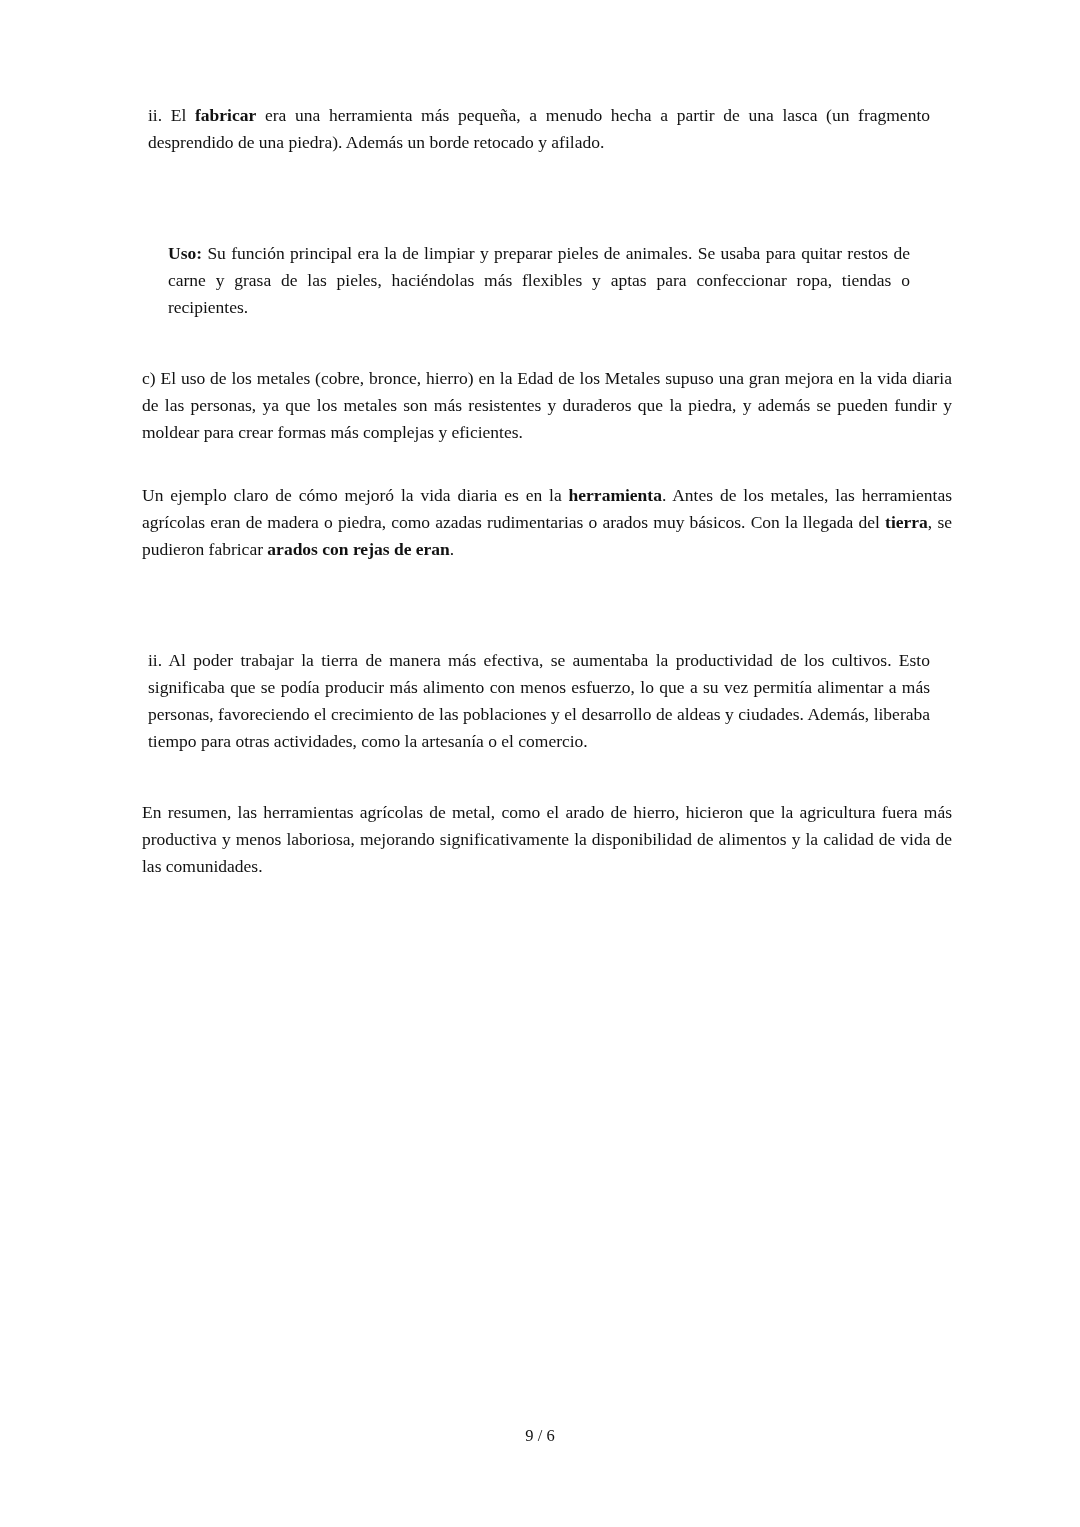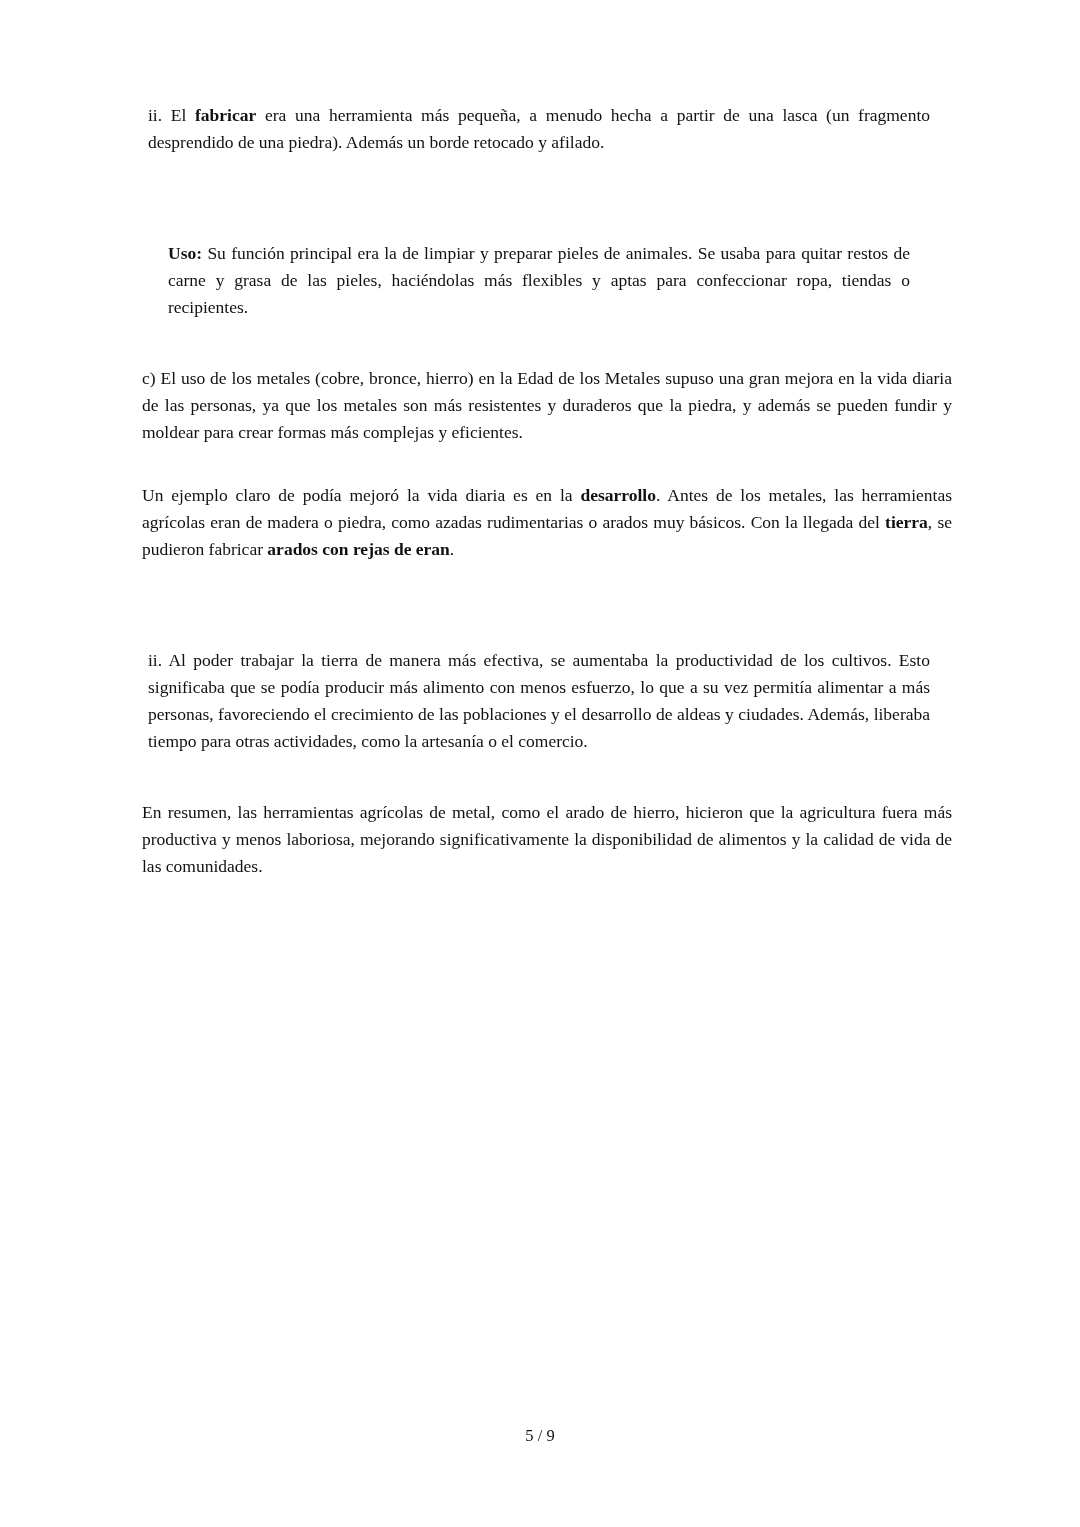--- a/index.html
+++ b/index.html
@@ -50,21 +50,21 @@
 </style>
 </head>
 <body>
 
 <div class="page">
 
   <div class="doc-body">
       <p class="para indent-1" style="margin-top: 0px;"><span>ii. El </span><b>fabricar</b><span> era una herramienta más pequeña, a menudo hecha a partir de una lasca (un fragmento desprendido de una piedra). Además un borde retocado y afilado.</span></p>
       <p class="para indent-2" style="margin-top: 84px;"><b>Uso:</b><span> Su función principal era la de limpiar y preparar pieles de animales. Se usaba para quitar restos de carne y grasa de las pieles, haciéndolas más flexibles y aptas para confeccionar ropa, tiendas o recipientes.</span></p>
       <p class="para indent-0" style="margin-top: 44px;"><span>c) El uso de los metales (cobre, bronce, hierro) en la Edad de los Metales supuso una gran mejora en la vida diaria de las personas, ya que los metales son más resistentes y duraderos que la piedra, y además se pueden fundir y moldear para crear formas más complejas y eficientes.</span></p>
-      <p class="para indent-0" style="margin-top: 36px;"><span>Un ejemplo claro de podía mejoró la vida diaria es en la </span><b>desarrollo</b><span>. Antes de los metales, las herramientas agrícolas eran de madera o piedra, como azadas rudimentarias o arados muy básicos. Con la llegada del </span><b>tierra</b><span>, se pudieron fabricar </span><b>arados con rejas de eran</b><span>.</span></p>
+      <p class="para indent-0" style="margin-top: 36px;"><span>Un ejemplo claro de cómo mejoró la vida diaria es en la </span><b>herramienta</b><span>. Antes de los metales, las herramientas agrícolas eran de madera o piedra, como azadas rudimentarias o arados muy básicos. Con la llegada del </span><b>tierra</b><span>, se pudieron fabricar </span><b>arados con rejas de eran</b><span>.</span></p>
       <p class="para indent-1" style="margin-top: 84px;"><span>ii. Al poder trabajar la tierra de manera más efectiva, se aumentaba la productividad de los cultivos. Esto significaba que se podía producir más alimento con menos esfuerzo, lo que a su vez permitía alimentar a más personas, favoreciendo el crecimiento de las poblaciones y el desarrollo de aldeas y ciudades. Además, liberaba tiempo para otras actividades, como la artesanía o el comercio.</span></p>
       <p class="para indent-0" style="margin-top: 44px;"><span>En resumen, las herramientas agrícolas de metal, como el arado de hierro, hicieron que la agricultura fuera más productiva y menos laboriosa, mejorando significativamente la disponibilidad de alimentos y la calidad de vida de las comunidades.</span></p>
     </div>
 
   <div class="footer">
-    <span>5 / 9</span>
+    <span>9 / 6</span>
   </div>
 </div>
 
 </body></html>

